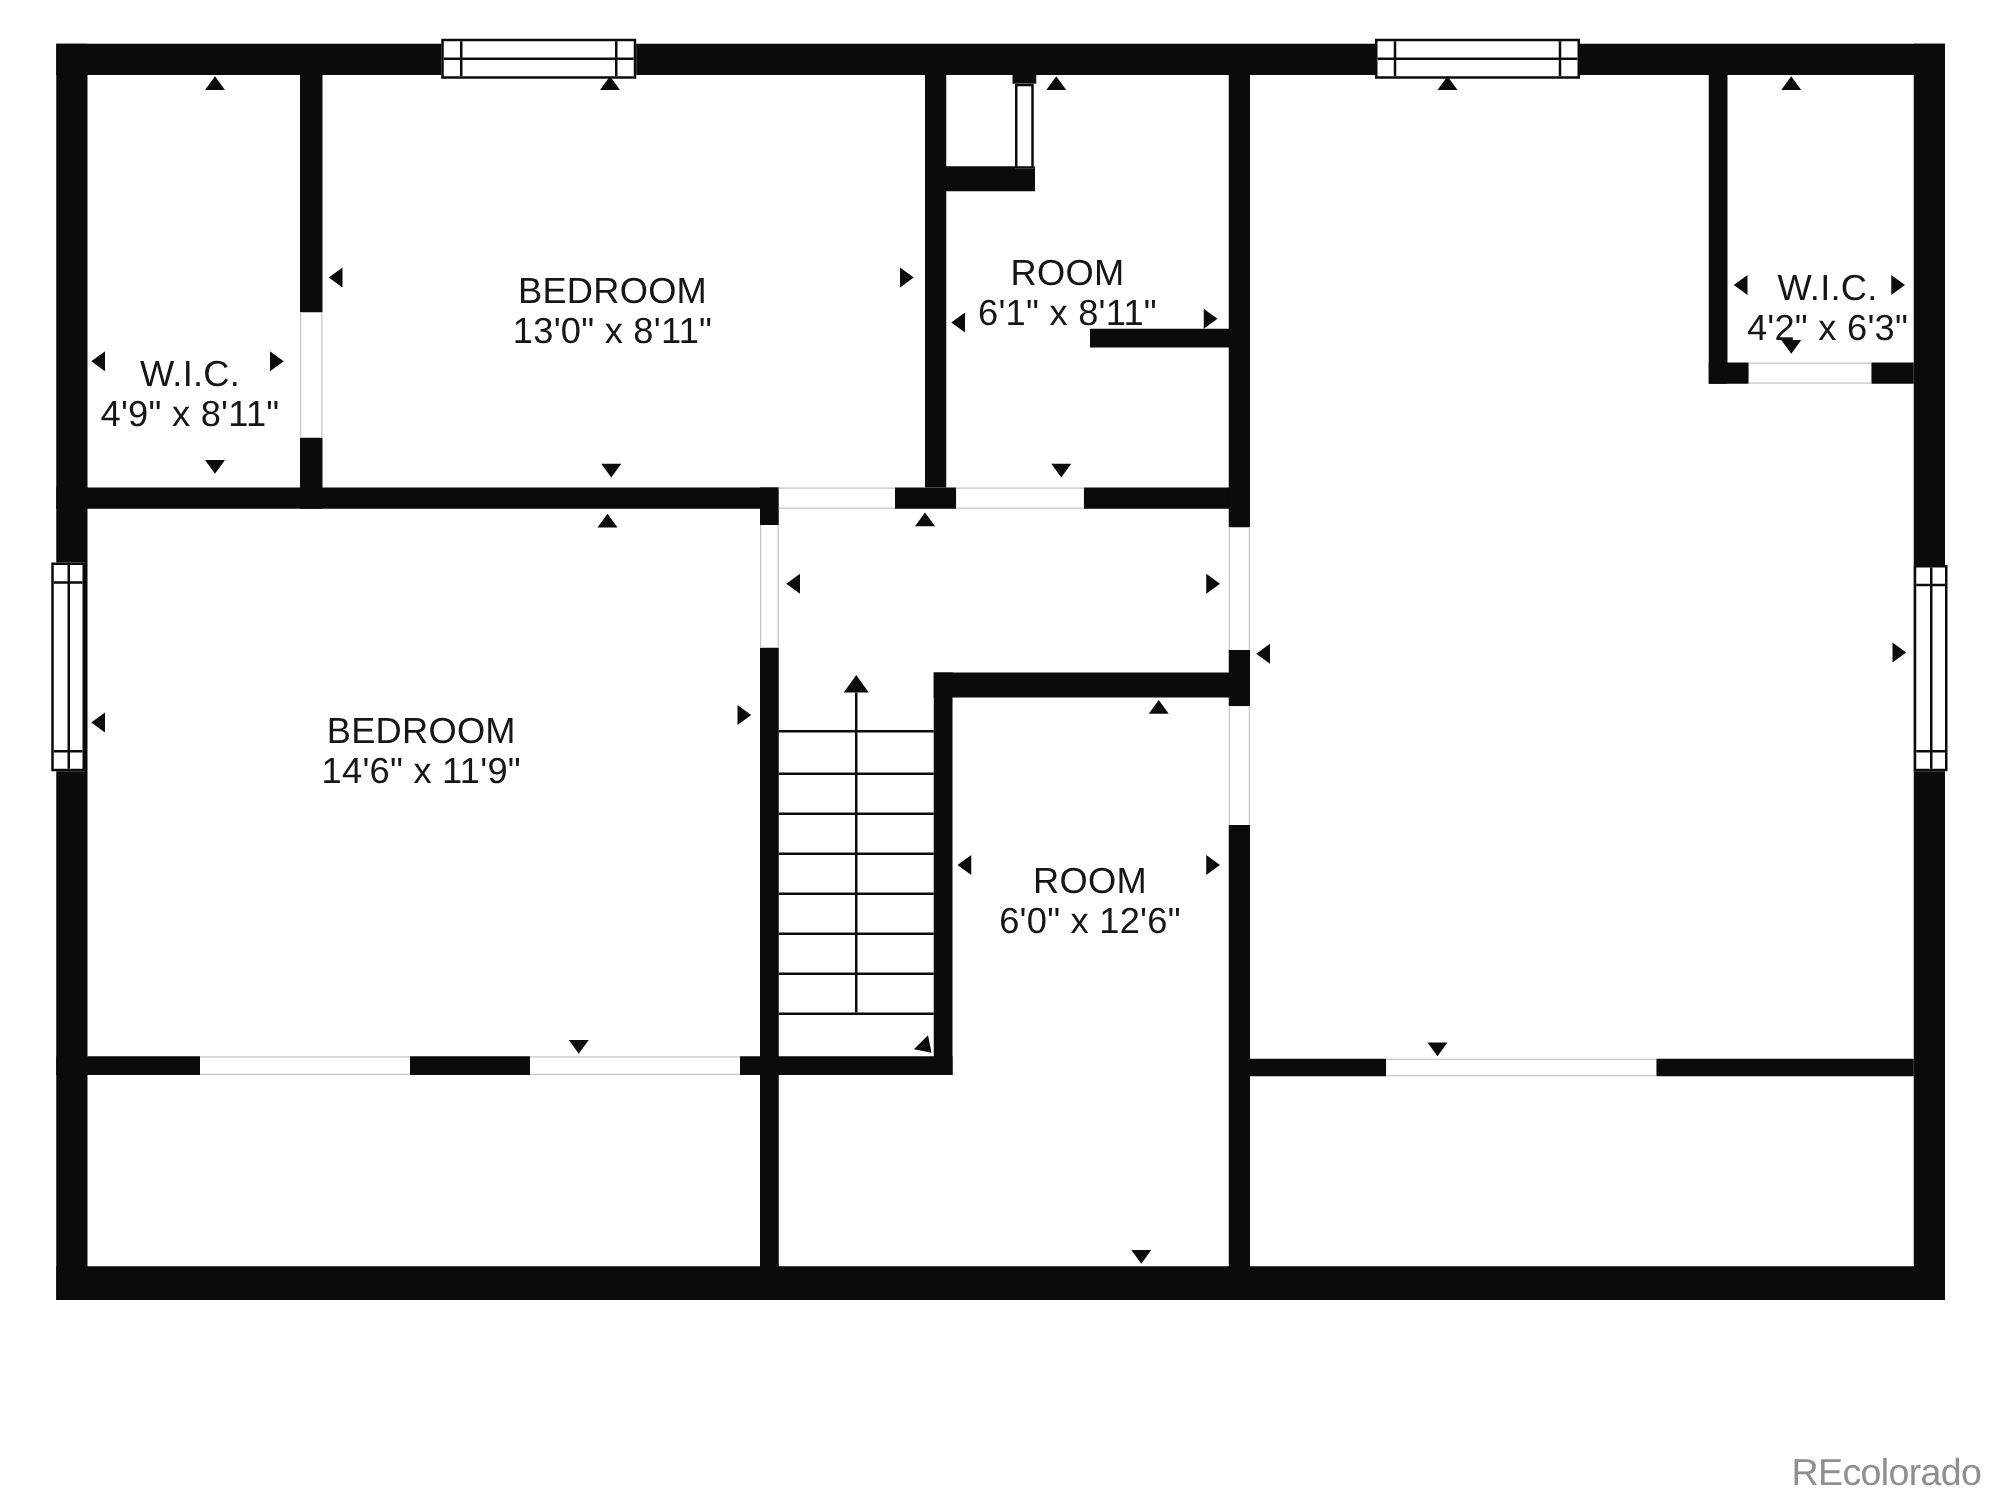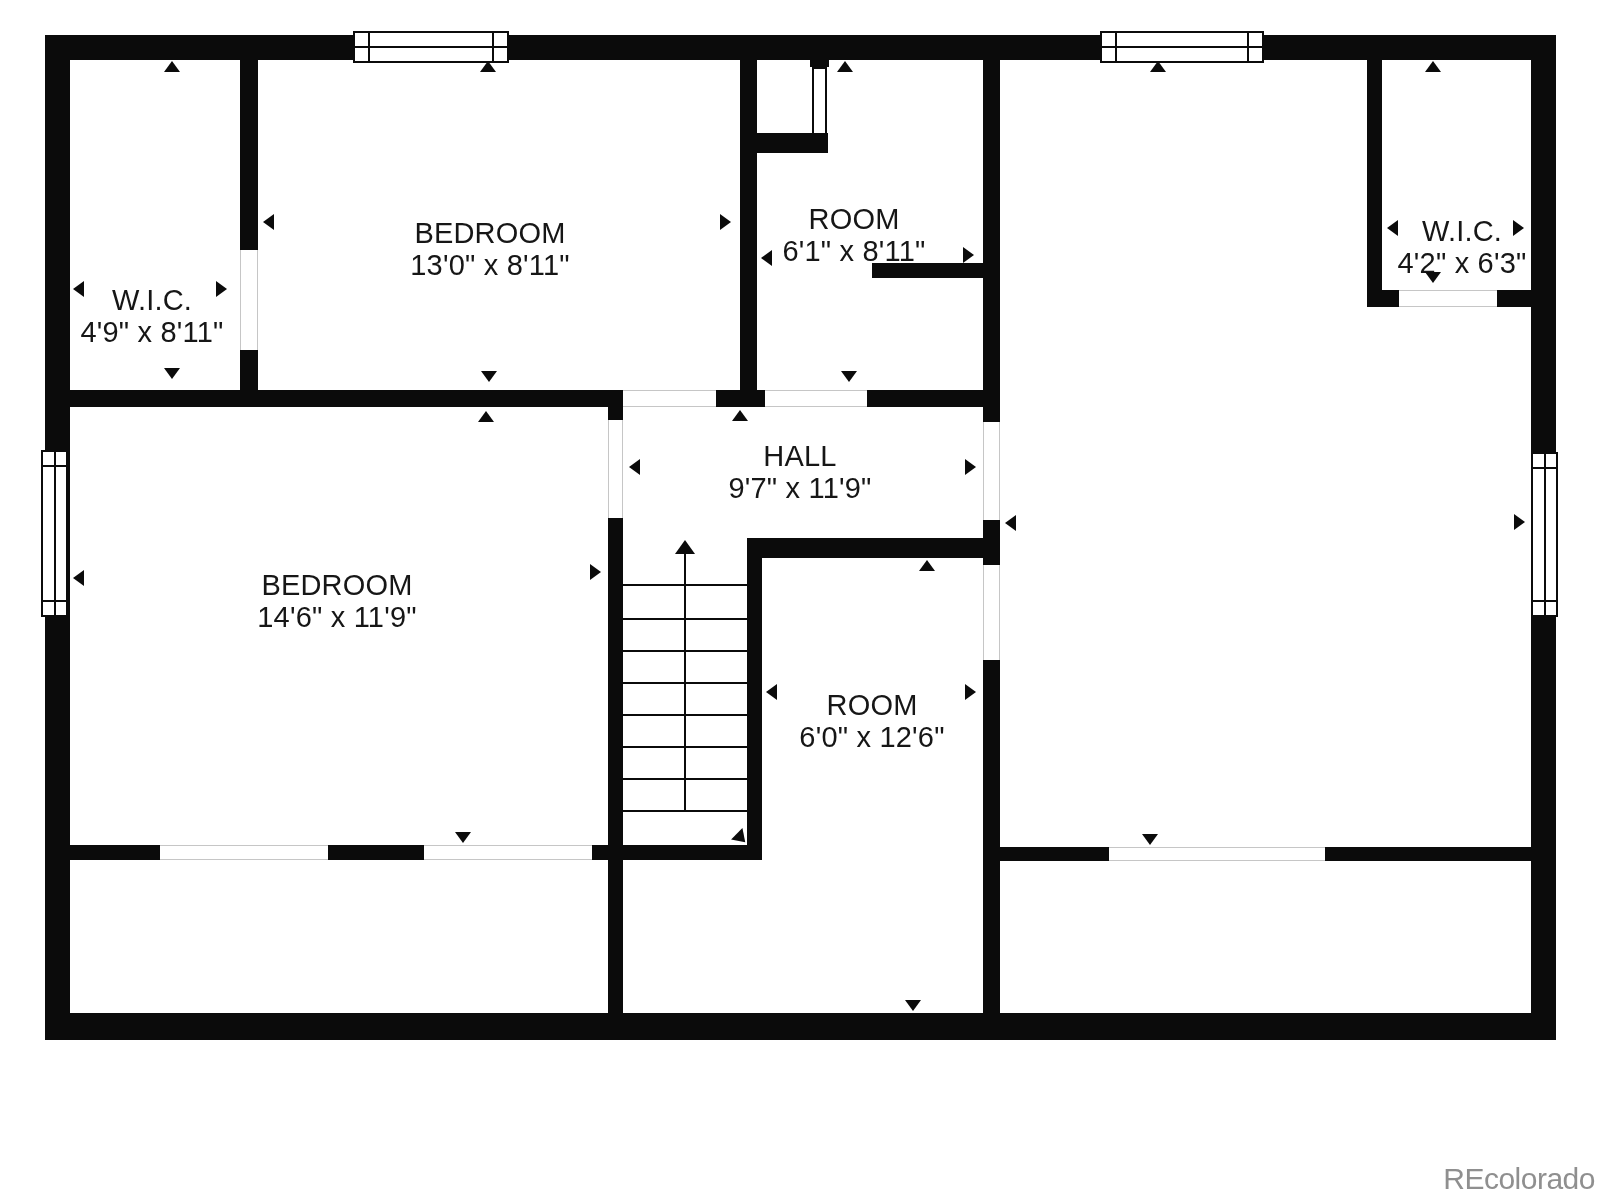--- a/index.html
+++ b/index.html
@@ -17,21 +17,21 @@
   .tri.down{border-left:8px solid transparent;border-right:8px solid transparent;border-top:11px solid #0b0b0b;}
   .tri.left{border-top:8px solid transparent;border-bottom:8px solid transparent;border-right:11px solid #0b0b0b;}
   .tri.right{border-top:8px solid transparent;border-bottom:8px solid transparent;border-left:11px solid #0b0b0b;}
   .tri.big{border-left:10px solid transparent;border-right:10px solid transparent;border-bottom:14px solid #0b0b0b;}
   .tri.dr{border-left:8px solid transparent;border-right:8px solid transparent;border-top:12px solid #0b0b0b;transform:rotate(-45deg);}
   .tread{position:absolute;background:#0b0b0b;}
   .rlabel{position:absolute;transform:translateX(-50%);text-align:center;white-space:nowrap;
           font-size:29px;line-height:32px;color:#161616;letter-spacing:0.2px;}
   .footer{position:absolute;left:0;right:0;top:1146px;text-align:center;
           font-size:16px;color:#a6a6a6;letter-spacing:0.6px;}
-  .wm{position:absolute;right:5px;top:1162px;font-size:30px;color:#8f8f8f;letter-spacing:-0.5px;}
+  .wm{position:absolute;right:15px;top:1162px;font-size:30px;color:#8f8f8f;letter-spacing:-0.5px;}
 </style>
 </head>
 <body>
 
 <div id="plan">
 
   <div class="rlabel" style="left:152px;top:284px;">
     <div>W.I.C.</div>
     <div>4'9" x 8'11"</div>
   </div>
@@ -39,24 +39,20 @@
     <div>BEDROOM</div>
     <div>13'0" x 8'11"</div>
   </div>
   <div class="rlabel" style="left:854px;top:203px;">
     <div>ROOM</div>
     <div>6'1" x 8'11"</div>
   </div>
   <div class="rlabel" style="left:1462px;top:215px;">
     <div>W.I.C.</div>
     <div>4'2" x 6'3"</div>
-  </div>
-  <div class="rlabel" style="left:800px;top:440px;">
-    <div>HALL</div>
-    <div>9'7" x 11'9"</div>
   </div>
   <div class="rlabel" style="left:337px;top:569px;">
     <div>BEDROOM</div>
     <div>14'6" x 11'9"</div>
   </div>
   <div class="rlabel" style="left:872px;top:689px;">
     <div>ROOM</div>
     <div>6'0" x 12'6"</div>
   </div>
 

